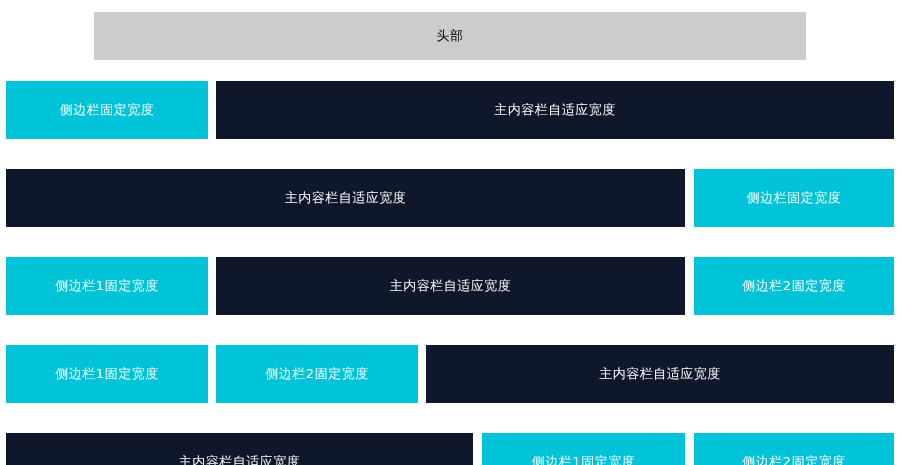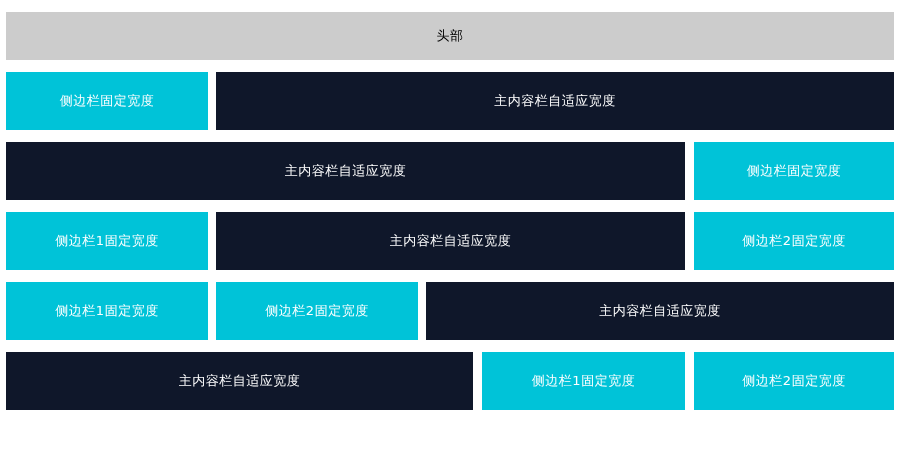--- a/index.html
+++ b/index.html
@@ -17,39 +17,39 @@
   .page {
     position: relative;
     width: 900px;
     height: 465px;
     box-sizing: border-box;
     padding: 12px 6px 12px 6px;
   }
   .row {
     display: flex;
     width: 888px;
-    margin: 2px auto;
+    margin: 11px auto;
     align-items: center;
   }
   .bar {
     box-sizing: border-box;
     display: flex;
     align-items: center;
     justify-content: center;
     font-size: 13px;
     line-height: 1.2;
     letter-spacing: 0.5px;
     white-space: nowrap;
     overflow: hidden;
   }
   .header-bar {
     height: 48px;
     background: #cccccc;
     color: #000000;
-    width: 888px;
+    width: 712px;
     margin: 0 auto;
   }
   .footer-bar {
     height: 50px;
     background: #cccccc;
     color: #000000;
     width: 888px;
     margin: 0 auto;
   }
   .gap-after-header { height: 10px; }

